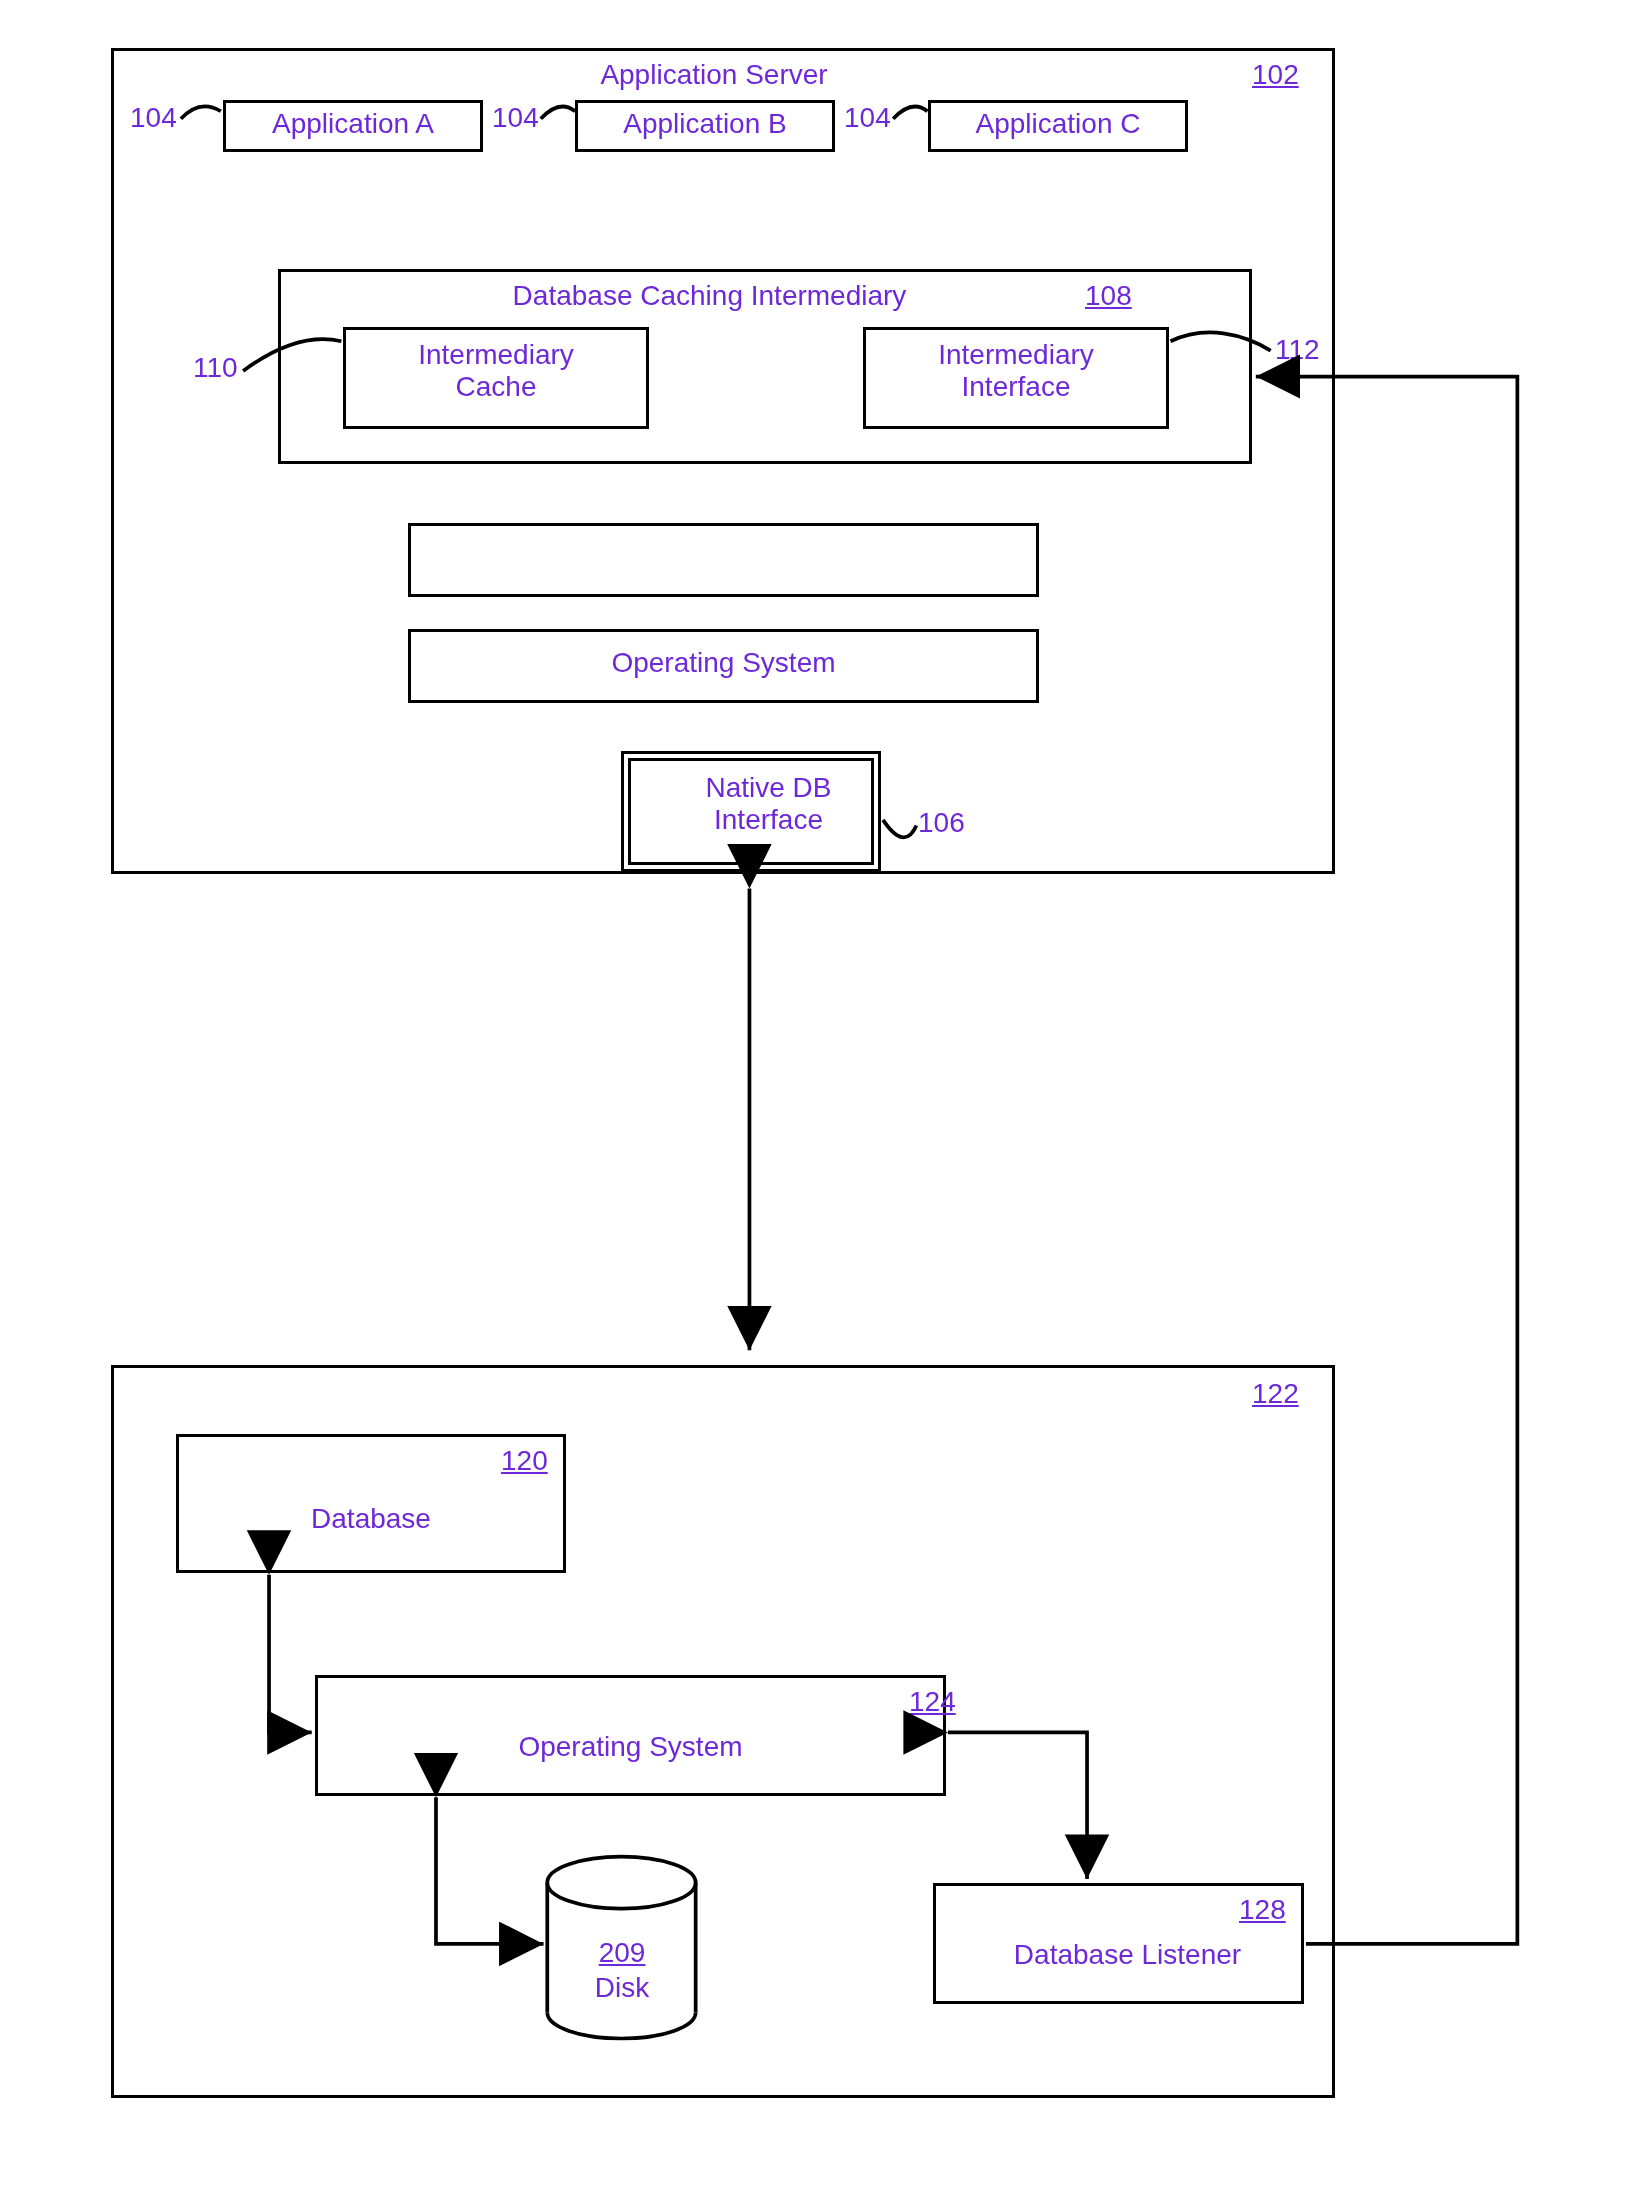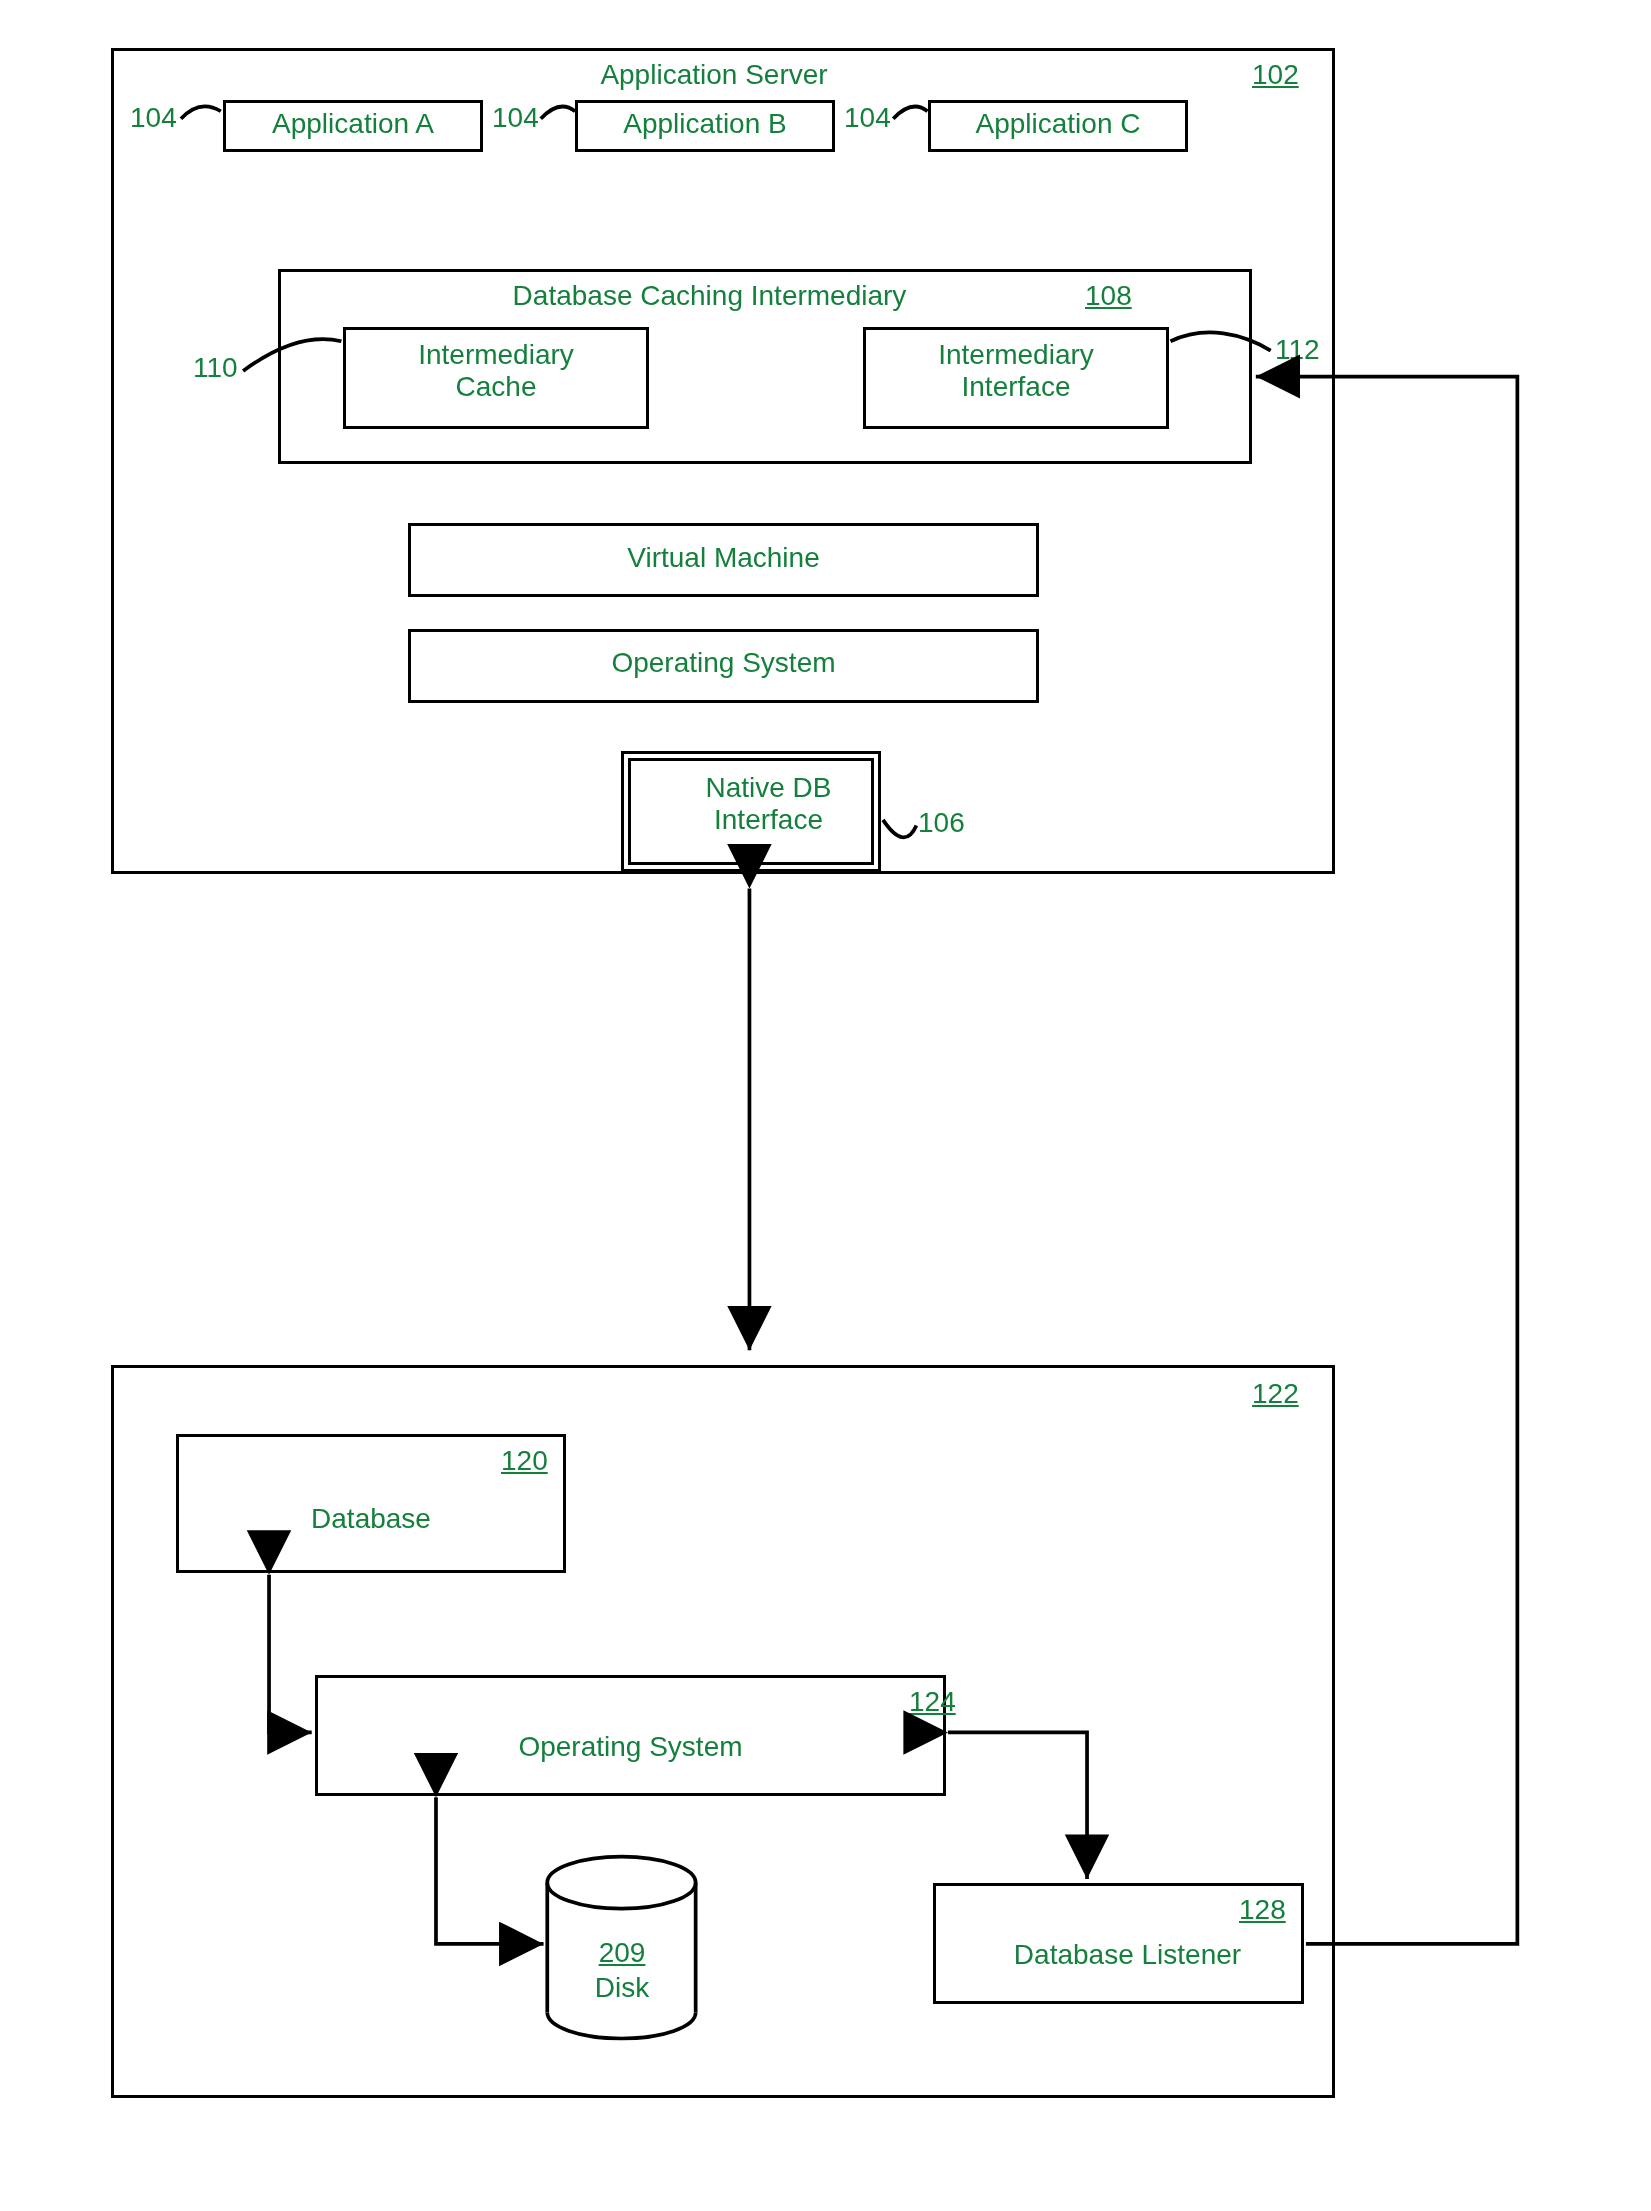--- a/index.html
+++ b/index.html
@@ -1,21 +1,21 @@
 <!DOCTYPE html>
 <html style="font-size:15px"><head>
 <meta charset="utf-8">
 <style>
 * { box-sizing: border-box; margin: 0; padding: 0; }
 body { background: #fff; font-family: Arial, Helvetica, sans-serif; font-size: 28px; }
 .canvas { position: relative; width: 1651px; height: 2211px; }
 .box { position: absolute; border: 3.7px solid #000; background: #fff; }
 .dbl { border: 3.7px solid #000; }
 .dbl::after { content: ''; position: absolute; inset: 3.7px; border: 3.7px solid #000; pointer-events: none; }
-.lbl { position: absolute; color: #15803d; }
+.lbl { position: absolute; color: #6d28d9; }
 .center { text-align: center; }
 .ul { text-decoration: underline; }
 svg.ov { position: absolute; left: 0; top: 0; width: 1651px; height: 2211px; pointer-events: none; }
 svg .st { stroke: #000; stroke-width: 4; fill: none; }
 svg .fl { fill: #000; }
 </style>
 </head>
 <body>
 
 <div class="canvas">
@@ -44,21 +44,20 @@
   <div class="lbl center" style="left:343px; top:339px; width:306px; white-space:pre-line;">Intermediary
 Cache</div>
   <div class="lbl" style="left:193px; top:352px;">110</div>
 
   <div class="box" style="left:863px; top:327px; width:306px; height:102px;"></div>
   <div class="lbl center" style="left:863px; top:339px; width:306px; white-space:pre-line;">Intermediary
 Interface</div>
   <div class="lbl" style="left:1275px; top:334px;">112</div>
 
   <div class="box" style="left:408px; top:523px; width:631px; height:74px;"></div>
-  <div class="lbl center" style="left:408px; top:542px; width:631px;">Virtual Machine</div>
 
   <div class="box" style="left:408px; top:629px; width:631px; height:74px;"></div>
   <div class="lbl center" style="left:408px; top:647px; width:631px;">Operating System</div>
 
   <div class="dbl box" style="left:621px; top:751px; width:260px; height:121px;"></div>
   <div class="lbl center" style="left:621px; top:772px; width:260px; white-space:pre-line;padding-left:35px;">Native DB
 Interface</div>
   <div class="lbl" style="left:918px; top:807px;">106</div>
 
   <div class="box" style="left:111px; top:1365px; width:1224px; height:733px;"></div>

